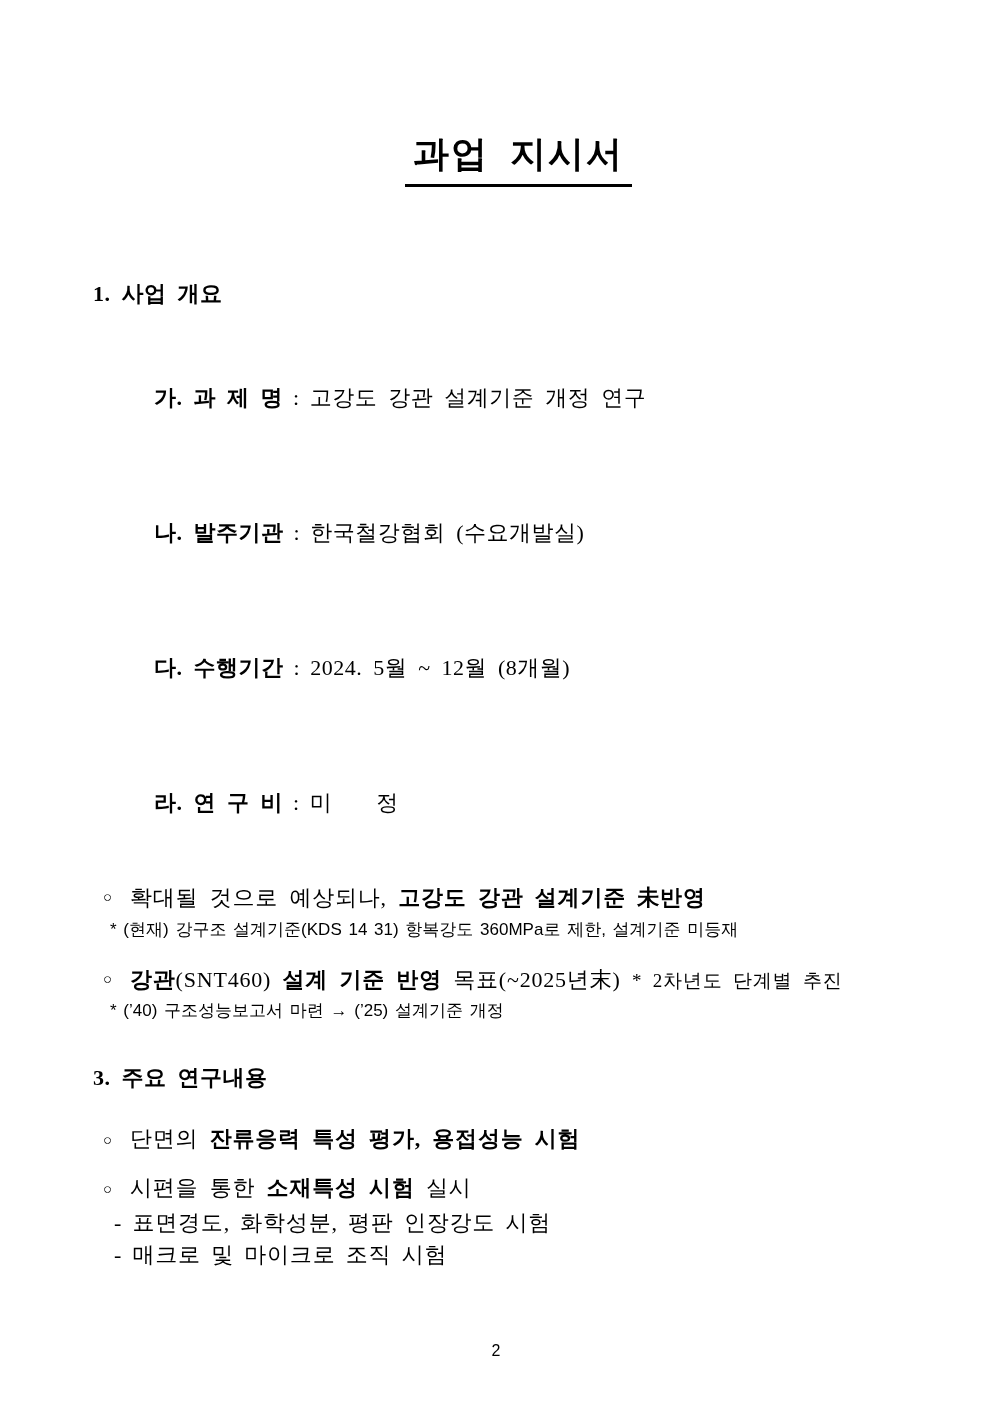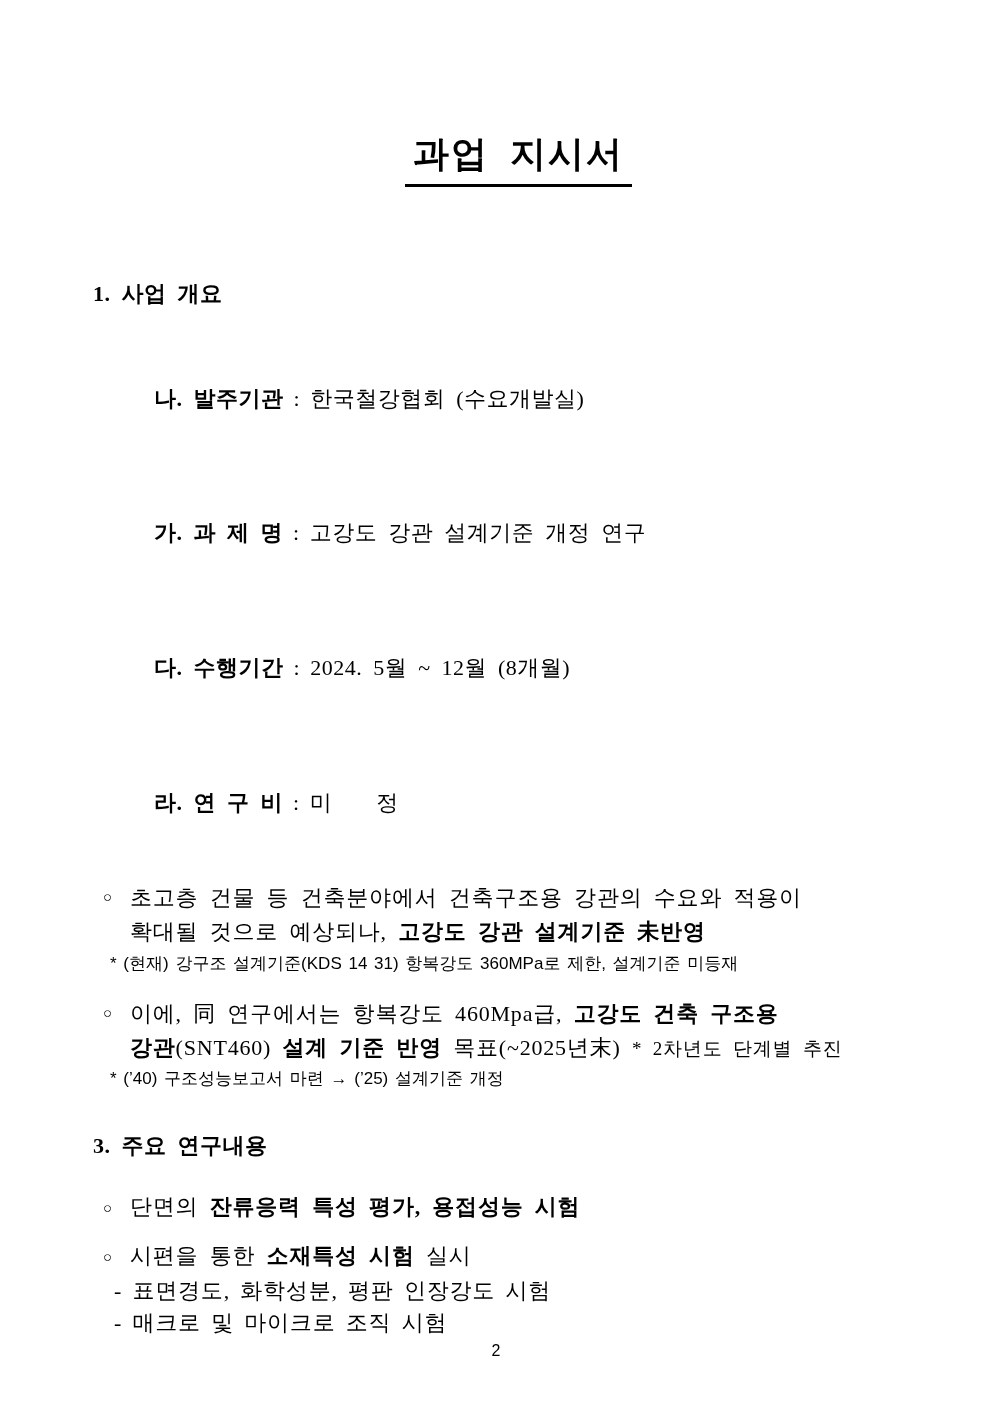--- a/index.html
+++ b/index.html
@@ -89,50 +89,48 @@
 <body>
 
 <div class="page">
 
   <div class="title-wrap">
     <span class="title-text">과업 지시서</span>
   </div>
 
   <div class="heading h1">1. 사업 개요</div>
 
+  <div class="s1-item mt1">
+    <span class="lbl">가. 과 제 명</span><span class="colon">:</span><span class="val">고강도 강관 설계기준 개정 연구</span>
+  </div>
+
   <div class="s1-item mt2">
     <span class="lbl">나. 발주기관</span><span class="colon">:</span><span class="val">한국철강협회 (수요개발실)</span>
-  </div>
-
-  <div class="s1-item mt1">
-    <span class="lbl">가. 과 제 명</span><span class="colon">:</span><span class="val">고강도 강관 설계기준 개정 연구</span>
   </div>
 
   <div class="s1-item mt2">
     <span class="lbl">다. 수행기간</span><span class="colon">:</span><span class="val">2024. 5월 ~ 12월 (8개월)</span>
   </div>
 
   <div class="s1-item mt2">
     <span class="lbl">라. 연 구 비</span><span class="colon">:</span><span class="val">미    정</span>
   </div>
 
 
   <div class="bullet-row m-b1">
     <span class="bullet-marker">○</span>
     <div class="bullet-body">
-      <div class="line">초고층 건물 등 건축분야에서 건축구조용 강관의 수요와 적용이</div>
       <div class="line"><span>확대될 것으로 예상되나, </span><span class="b">고강도 강관 설계기준 未반영</span></div>
     </div>
   </div>
   <div class="note m-n1">* (현재) 강구조 설계기준(KDS 14 31) 항복강도 360MPa로 제한, 설계기준 미등재</div>
 
   <div class="bullet-row m-b2">
     <span class="bullet-marker">○</span>
     <div class="bullet-body">
-      <div class="line"><span>이에, 同 연구에서는 항복강도 460Mpa급, </span><span class="b">고강도 건축 구조용</span></div>
       <div class="line"><span class="b">강관</span><span>(SNT460) </span><span class="b">설계 기준 반영 </span><span>목표(~2025년末) </span><span class="small-inline">* 2차년도 단계별 추진</span></div>
     </div>
   </div>
   <div class="note m-n2">* (’40) 구조성능보고서 마련 → (’25) 설계기준 개정</div>
 
   <div class="heading h3">3. 주요 연구내용</div>
 
   <div class="bullet-row m-s3b1">
     <span class="bullet-marker">○</span>
     <div class="bullet-body">

